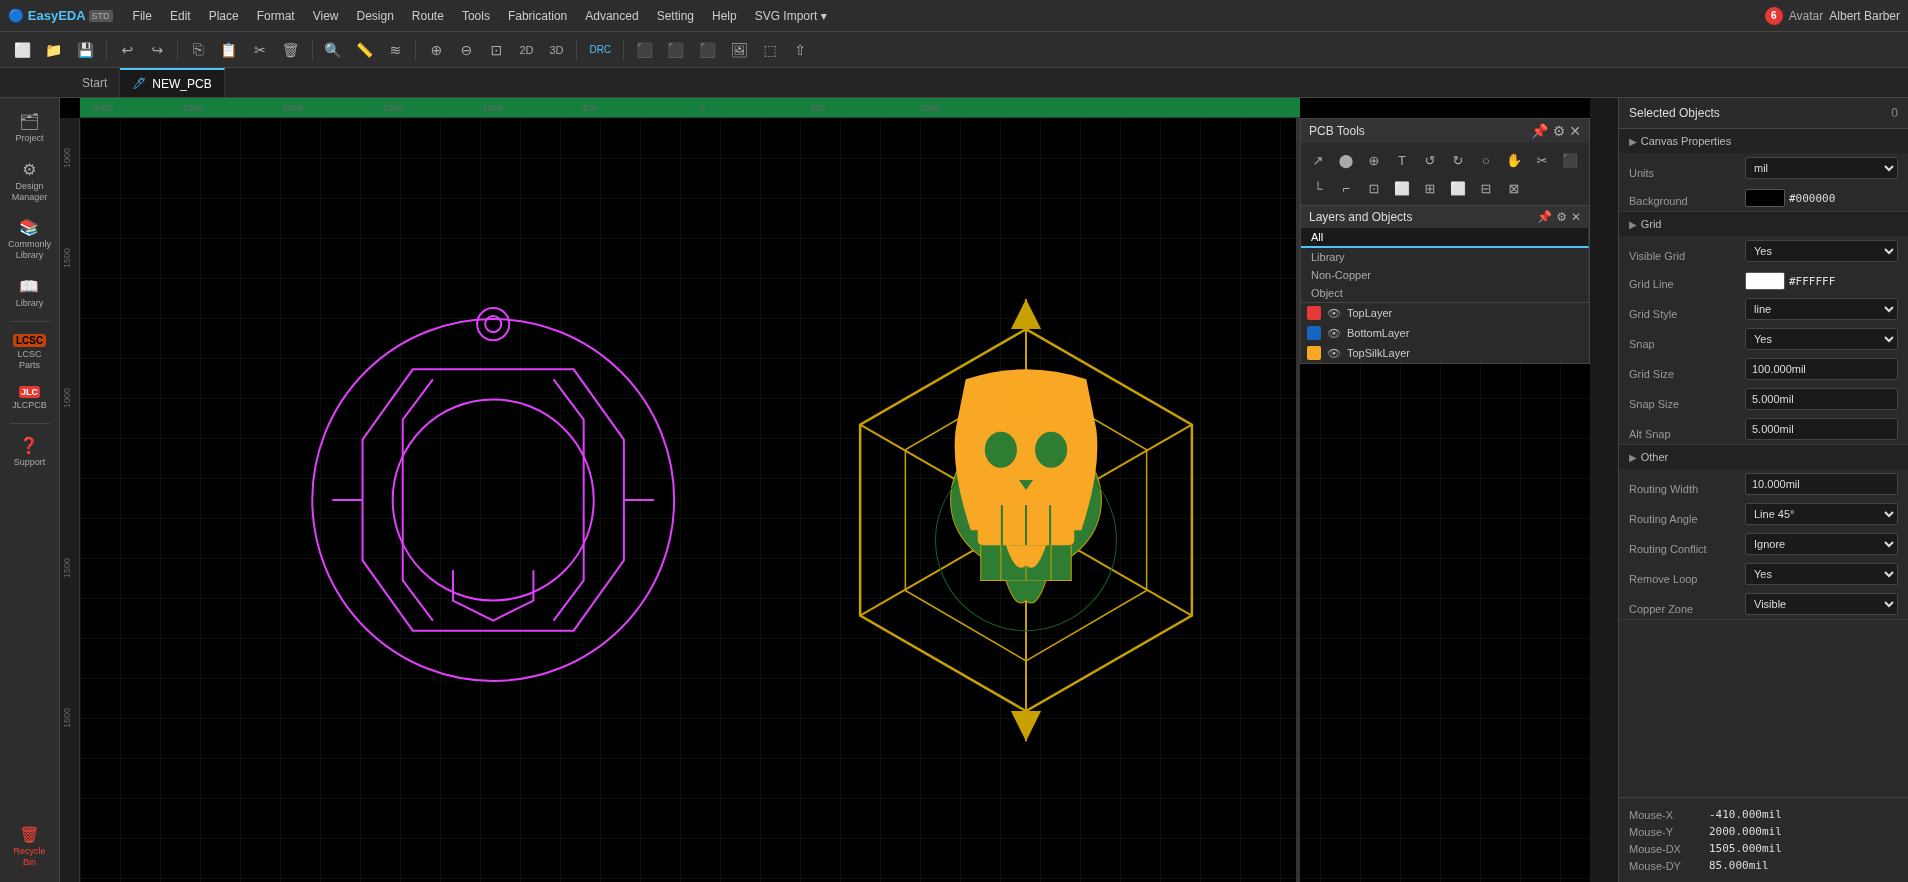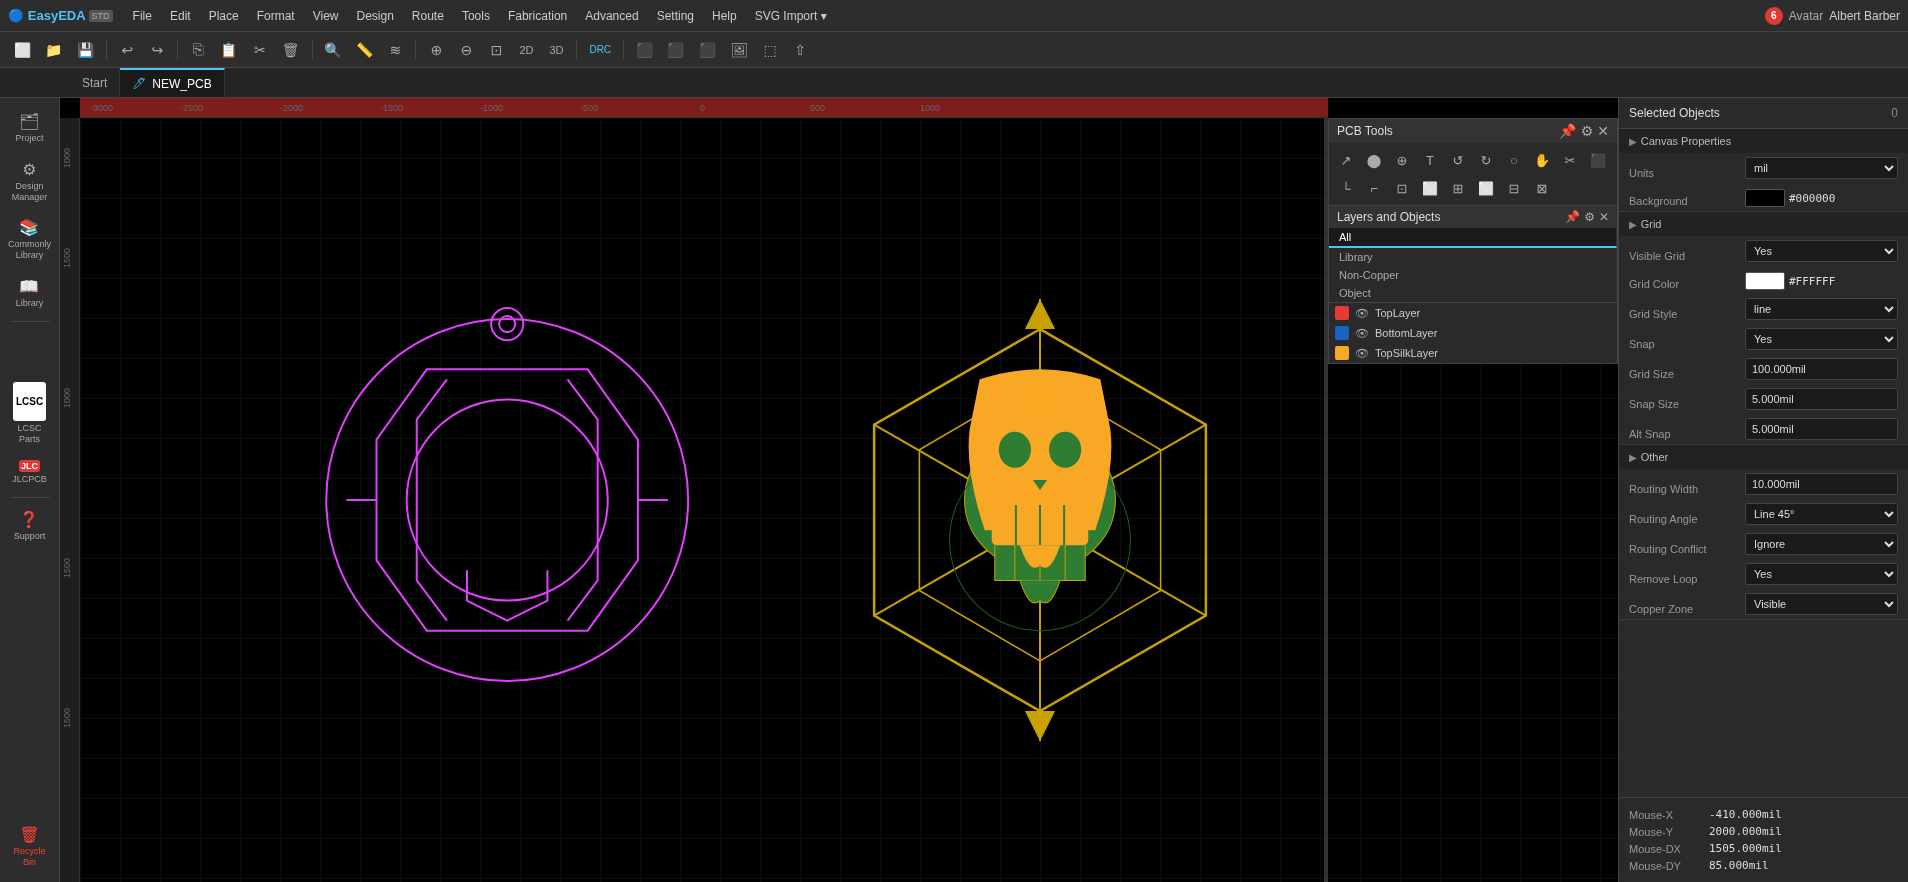--- a/index.html
+++ b/index.html
@@ -53,21 +53,21 @@
     .layers-title { font-size: 12px; color: #ddd; }
     .layers-tabs { display: flex; border-bottom: 1px solid #444; flex-direction: column; }
     .layer-tab { padding: 3px 10px; cursor: pointer; font-size: 11px; color: #aaa; border-right: 1px solid #333; }
     .layer-tab.active { background: #1a1a1a; color: #fff; border-bottom: 2px solid #4fc3f7; }
     .layer-row { display: flex; align-items: center; padding: 3px 6px; gap: 6px; cursor: pointer; }
     .layer-color { width: 14px; height: 14px; border-radius: 2px; flex-shrink: 0; }
     .layer-eye { color: #aaa; font-size: 11px; }
     .layer-name { font-size: 11px; color: #ccc; }
 
     
-    .right-panel { background: #2a2a2a; width: 290px; border-left: 1px solid #444; display: flex; flex-direction: column; overflow-y: auto; flex-shrink: 0; }
+    .right-panel { background: #2a2a2a; width: 290px; border-left: 1px solid #444; display: flex; flex-direction: column; overflow-y: auto; flex-shrink: 0; margin-left: 28px; }
     .right-panel-header { padding: 8px 10px; border-bottom: 1px solid #444; display: flex; align-items: center; justify-content: space-between; }
     .right-panel-title { font-size: 12px; color: #ddd; font-weight: 500; }
     .right-panel-count { color: #888; font-size: 12px; }
 
     .properties-section { border-bottom: 1px solid #3a3a3a; }
     .section-header { padding: 6px 10px; background: #222; display: flex; align-items: center; gap: 4px; cursor: pointer; }
     .section-title { font-size: 11px; color: #bbb; font-weight: 500; }
     .section-arrow { color: #888; font-size: 10px; }
 
     .prop-row { display: flex; align-items: flex-end; padding: 4px 10px; gap: 6px; min-height: 28px; }
@@ -175,42 +175,42 @@
     <div class="sidebar-item">
       <div class="icon" style="font-size:16px;">📚</div>
       <div class="label">Commonly Library</div>
     </div>
     <div class="sidebar-item">
       <div class="icon" style="font-size:16px;">📖</div>
       <div class="label">Library</div>
     </div>
     <div class="sidebar-separator"></div>
     <div class="sidebar-item">
-      <div class="icon" style="font-size:14px;background:#ffffff;color:#000;border-radius:3px;padding:14px 3px;font-size:10px;font-weight:bold;margin-top:48px;">LCSC</div>
+      <div class="icon" style="font-size:14px;background:#c2410c;color:#000;border-radius:3px;padding:1px 3px;font-size:10px;font-weight:bold;">LCSC</div>
       <div class="label">LCSC Parts</div>
     </div>
     <div class="sidebar-item">
       <div class="icon" style="font-size:14px;background:#e53935;color:#fff;border-radius:3px;padding:1px 2px;font-size:9px;font-weight:bold;">JLC</div>
       <div class="label">JLCPCB</div>
     </div>
     <div class="sidebar-separator"></div>
     <div class="sidebar-item">
       <div class="icon" style="font-size:16px;">❓</div>
       <div class="label">Support</div>
     </div>
     <div style="flex:1"></div>
     <div class="sidebar-item danger">
       <div class="icon" style="font-size:16px;">🗑</div>
       <div class="label">Recycle Bin</div>
     </div>
   </div>
 
   <div class="canvas-area">
 
-    <div style="position:absolute;top:0;left:20px;right:290px;height:20px;background:#7f1d1d;border-bottom:1px solid #333;overflow:hidden;">
+    <div style="position:absolute;top:0;left:20px;right:290px;height:20px;background:#15803d;border-bottom:1px solid #333;overflow:hidden;">
       <svg width="100%" height="20" style="display:block;">
         <text x="10" y="13" fill="#666" font-size="9">-3000</text>
         <text x="100" y="13" fill="#666" font-size="9">-2500</text>
         <text x="200" y="13" fill="#666" font-size="9">-2000</text>
         <text x="300" y="13" fill="#666" font-size="9">-1500</text>
         <text x="400" y="13" fill="#666" font-size="9">-1000</text>
         <text x="500" y="13" fill="#666" font-size="9">-500</text>
         <text x="620" y="13" fill="#666" font-size="9">0</text>
         <text x="730" y="13" fill="#666" font-size="9">500</text>
         <text x="840" y="13" fill="#666" font-size="9">1000</text>
@@ -414,21 +414,21 @@
         <span class="prop-label">Visible Grid</span>
         <div class="prop-value">
           <select class="prop-select">
             <option>Yes</option>
             <option>No</option>
           </select>
         </div>
       </div>
 
       <div class="prop-row">
-        <span class="prop-label">Grid Color</span>
+        <span class="prop-label">Grid Line</span>
         <div class="prop-value prop-color">
           <div class="color-swatch" style="background:#FFFFFF;"></div>
           <span class="color-text">#FFFFFF</span>
         </div>
       </div>
 
       <div class="prop-row">
         <span class="prop-label">Grid Style</span>
         <div class="prop-value">
           <select class="prop-select">

